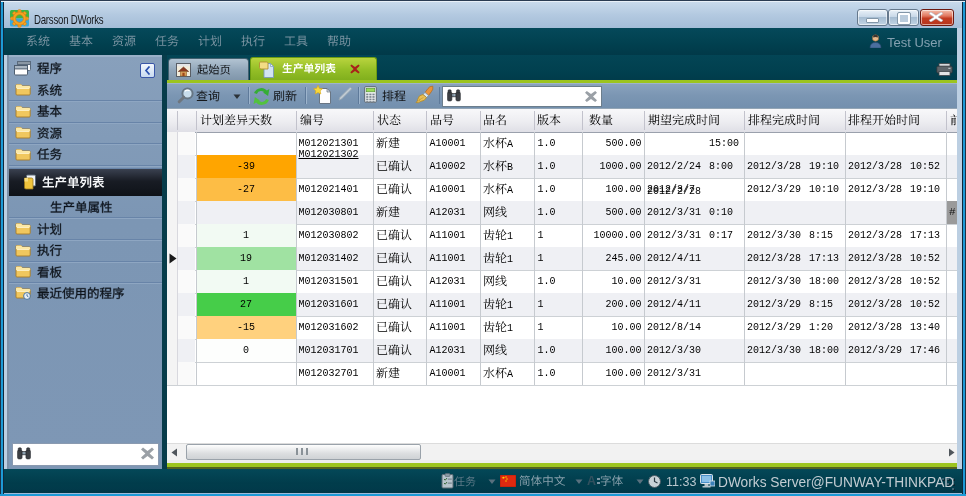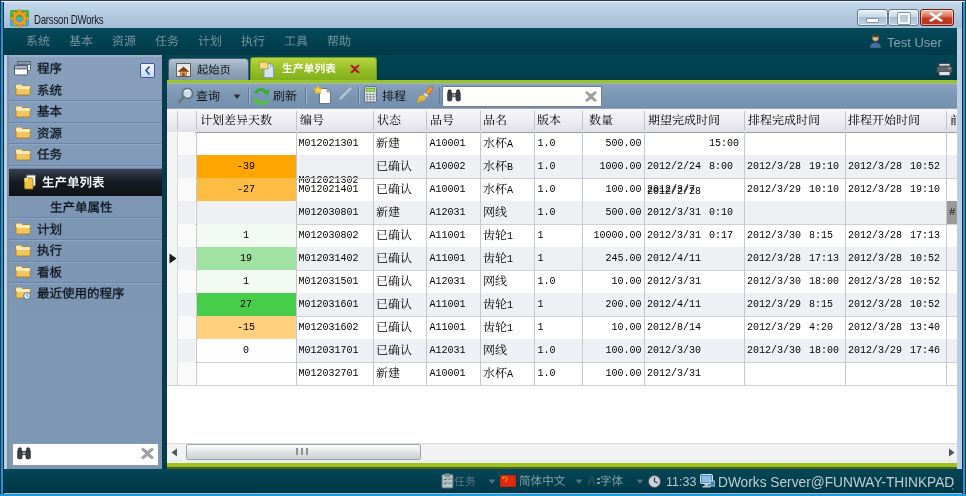--- a/index.html
+++ b/index.html
@@ -537,21 +537,21 @@
 <div class="a" style="left:537.5px;top:138px;font:normal 10px 'Liberation Mono',sans-serif;color:#000;white-space:nowrap;">1.0</div>
 <div class="a" style="left:605.5px;top:138px;font:normal 10px 'Liberation Mono',sans-serif;color:#000;white-space:nowrap;">500.00</div>
 <div class="a" style="left:647px;top:138px;font:normal 10px 'Liberation Mono',sans-serif;color:#000;white-space:nowrap;margin-top:48px;">2012/2/28</div>
 <div class="a" style="left:709.0px;top:138px;font:normal 10px 'Liberation Mono',sans-serif;color:#000;white-space:nowrap;">15:00</div>
 <div class="a" style="left:167px;top:155px;width:790px;height:1px;background:#cdd1d5"></div>
 <div class="a" style="left:196px;top:155px;width:761px;height:23px;background:#eff0f4"></div>
 <div class="a" style="left:167px;top:155px;width:10px;height:23px;background:#f4f4f4;border-right:1px solid #d8d8de"></div>
 <div class="a" style="left:178px;top:155px;width:17px;height:23px;background:#eff0f4"></div>
 <div class="a" style="left:196px;top:155px;width:100px;height:23px;background:#ffa500"></div>
 <div class="a" style="left:237.0px;top:161px;font:normal 10px 'Liberation Mono',sans-serif;color:#000;white-space:nowrap;">-39</div>
-<div class="a" style="left:298.5px;top:175px;font:normal 10px 'Liberation Mono',sans-serif;color:#000;white-space:nowrap;">M012021302</div>
+<div class="a" style="left:298.5px;top:149px;font:normal 10px 'Liberation Mono',sans-serif;color:#000;white-space:nowrap;text-decoration:underline;">M012021302</div>
 <svg class="a" style="left:375.5px;top:159.5px;overflow:visible" width="37" height="13" fill="#000">
       <use href="#f5df2" transform="translate(0.0,10.3) scale(0.12,-0.12)"></use>
       <use href="#f786e" transform="translate(12.0,10.3) scale(0.12,-0.12)"></use>
       <use href="#f8ba4" transform="translate(24.0,10.3) scale(0.12,-0.12)"></use>
     </svg>
 <div class="a" style="left:429.5px;top:161px;font:normal 10px 'Liberation Mono',sans-serif;color:#000;white-space:nowrap;">A10002</div>
 <svg class="a" style="left:482.5px;top:159.5px;overflow:visible" width="31" height="13" fill="#000">
       <use href="#f6c34" transform="translate(0.0,10.3) scale(0.12,-0.12)"></use>
       <use href="#f676f" transform="translate(12.0,10.3) scale(0.12,-0.12)"></use>
       <text x="24.0" y="10.3" font-family="Liberation Mono" font-size="10">B</text>
@@ -718,21 +718,21 @@
 <div class="a" style="left:429.5px;top:322px;font:normal 10px 'Liberation Mono',sans-serif;color:#000;white-space:nowrap;">A11001</div>
 <svg class="a" style="left:482.5px;top:320.5px;overflow:visible" width="31" height="13" fill="#000">
       <use href="#f9f7f" transform="translate(0.0,10.3) scale(0.12,-0.12)"></use>
       <use href="#f8f6e" transform="translate(12.0,10.3) scale(0.12,-0.12)"></use>
       <text x="24.0" y="10.3" font-family="Liberation Mono" font-size="10">1</text>
     </svg>
 <div class="a" style="left:537.5px;top:322px;font:normal 10px 'Liberation Mono',sans-serif;color:#000;white-space:nowrap;">1</div>
 <div class="a" style="left:611.5px;top:322px;font:normal 10px 'Liberation Mono',sans-serif;color:#000;white-space:nowrap;">10.00</div>
 <div class="a" style="left:647px;top:322px;font:normal 10px 'Liberation Mono',sans-serif;color:#000;white-space:nowrap;">2012/8/14</div>
 <div class="a" style="left:747px;top:322px;font:normal 10px 'Liberation Mono',sans-serif;color:#000;white-space:nowrap;">2012/3/29</div>
-<div class="a" style="left:809.0px;top:322px;font:normal 10px 'Liberation Mono',sans-serif;color:#000;white-space:nowrap;">4:20</div>
+<div class="a" style="left:809.0px;top:322px;font:normal 10px 'Liberation Mono',sans-serif;color:#000;white-space:nowrap;">1:20</div>
 <div class="a" style="left:848px;top:322px;font:normal 10px 'Liberation Mono',sans-serif;color:#000;white-space:nowrap;">2012/3/28</div>
 <div class="a" style="left:910.0px;top:322px;font:normal 10px 'Liberation Mono',sans-serif;color:#000;white-space:nowrap;">13:40</div>
 <div class="a" style="left:167px;top:339px;width:790px;height:1px;background:#cdd1d5"></div>
 <div class="a" style="left:196px;top:339px;width:761px;height:23px;background:#eff0f4"></div>
 <div class="a" style="left:167px;top:339px;width:10px;height:23px;background:#f4f4f4;border-right:1px solid #d8d8de"></div>
 <div class="a" style="left:178px;top:339px;width:17px;height:23px;background:#eff0f4"></div>
 <div class="a" style="left:196px;top:339px;width:100px;height:23px;background:#fdfefd"></div>
 <div class="a" style="left:243.0px;top:345px;font:normal 10px 'Liberation Mono',sans-serif;color:#000;white-space:nowrap;">0</div>
 <div class="a" style="left:298.5px;top:345px;font:normal 10px 'Liberation Mono',sans-serif;color:#000;white-space:nowrap;">M012031701</div>
 <svg class="a" style="left:375.5px;top:343.5px;overflow:visible" width="37" height="13" fill="#000">

